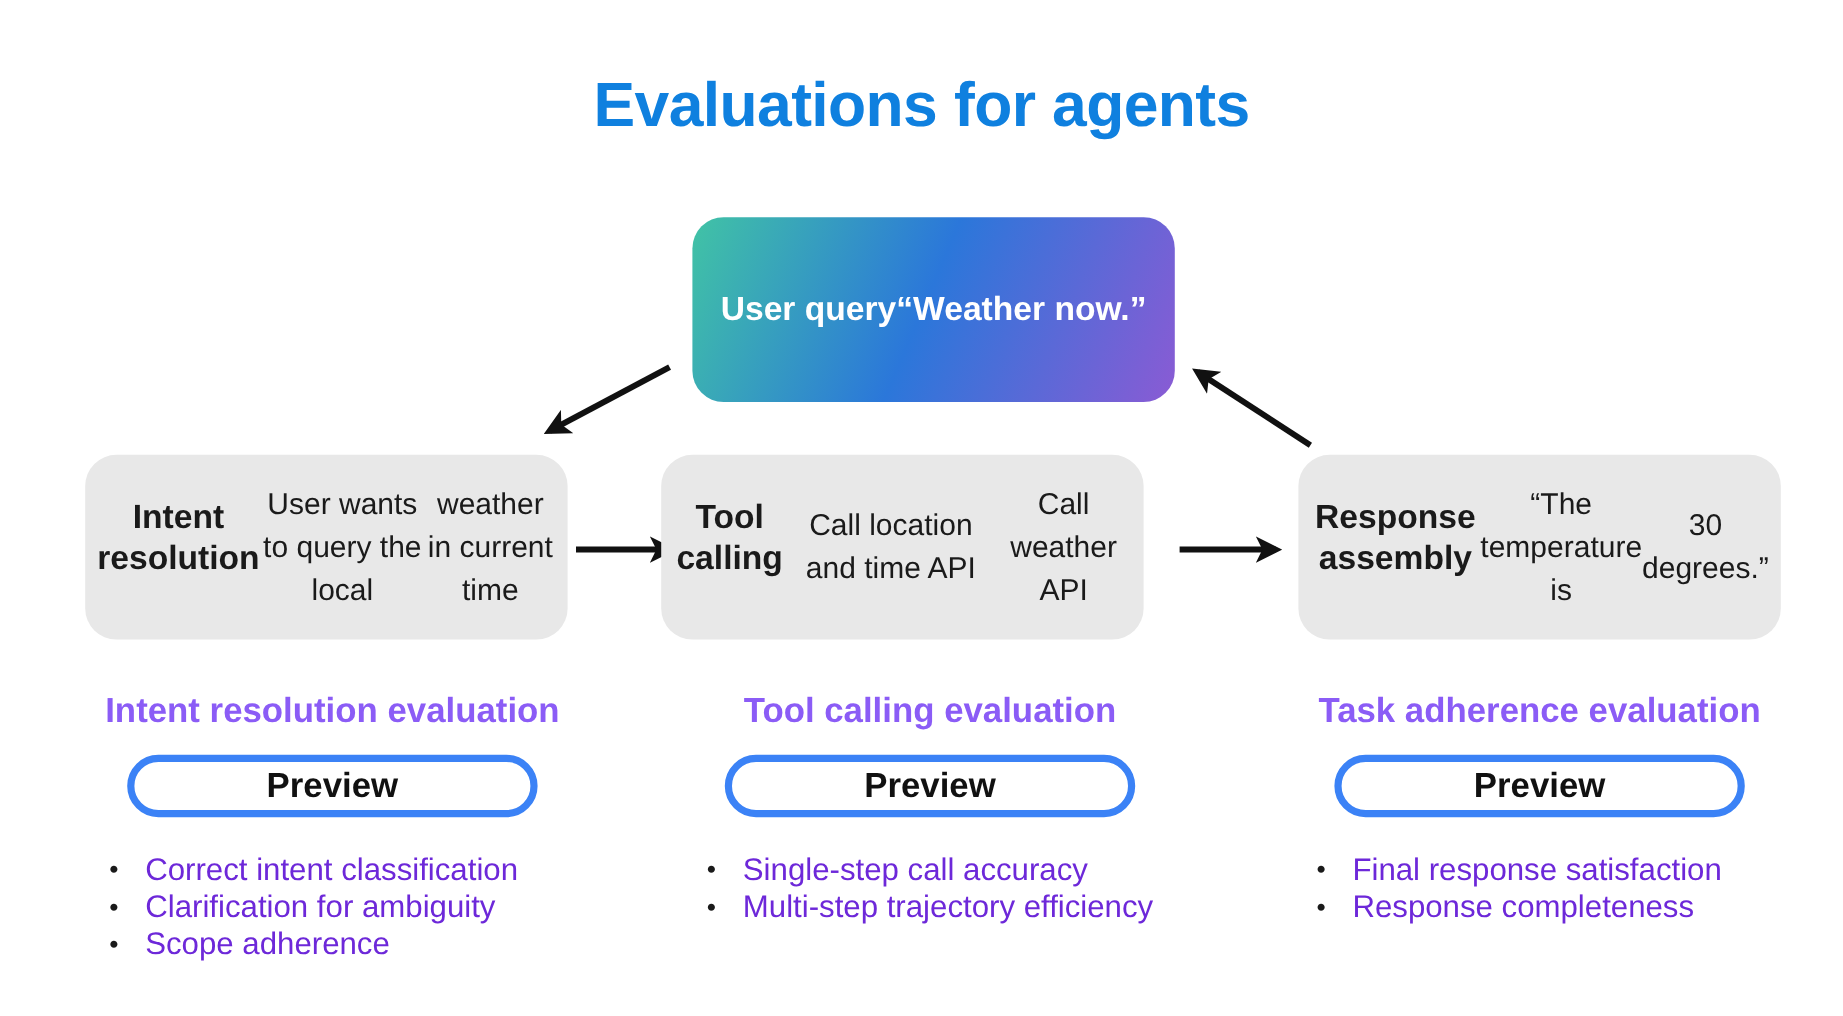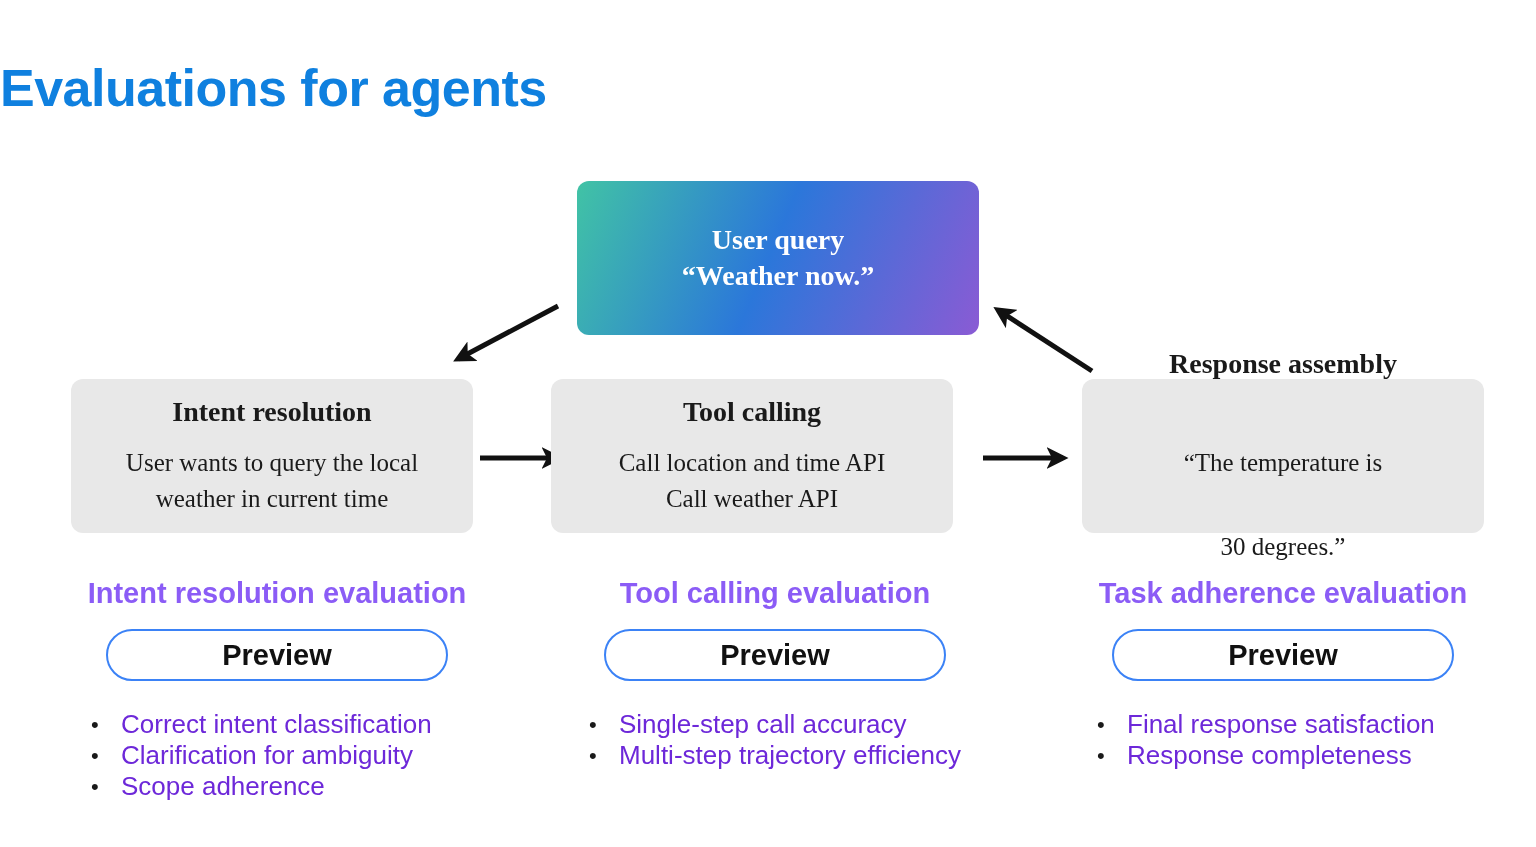--- a/index.html
+++ b/index.html
@@ -13,42 +13,40 @@
     width: 1536px;
     height: 847px;
     background: #ffffff;
     overflow: hidden;
   }
   .page-title {
     position: absolute;
     top: 58px;
     left: 0;
     width: 100%;
-    text-align: left;
+    text-align: center;
     font-size: 52px;
     font-weight: 700;
     color: #0f80df;
     letter-spacing: -0.5px;
   }
   .arrow-layer {
     position: absolute;
     inset: 0;
     width: 100%;
     height: 100%;
     pointer-events: none;
   }
   .node {
     position: absolute;
-    border-radius: 12px;
+    border-radius: 26px;
     display: flex;
-    flex-direction: column;
     align-items: center;
     justify-content: center;
     text-align: center;
-    font-family: Liberation Serif, serif;
   }
   .query-node {
     left: 577px;
     top: 181px;
     width: 402px;
     height: 154px;
     background: linear-gradient(113deg, #41c3a5 0%, #2b77da 48%, #8a5bd4 100%);
     color: #ffffff;
   }
   .query-node .line {
@@ -71,21 +69,21 @@
     margin-bottom: 16px;
     line-height: 34px;
   }
   .stage-node .stage-line {
     font-size: 25px;
     font-weight: 400;
     line-height: 36px;
   }
   .stage-1 { left: 71px; }
   .stage-2 { left: 551px; }
-  .stage-3 { left: 1082px; gap: 48px; }
+  .stage-3 { left: 1082px; }
 
   .eval-col {
     position: absolute;
     top: 576px;
     width: 420px;
   }
   .eval-1 { left: 67px; }
   .eval-2 { left: 565px; }
   .eval-3 { left: 1073px; }
   .eval-heading {
@@ -93,21 +91,21 @@
     font-size: 29px;
     font-weight: 700;
     color: #8b5cf6;
     line-height: 34px;
   }
   .preview-pill {
     margin: 19px auto 0 auto;
     width: 342px;
     height: 52px;
     background: #ffffff;
-    border: 2px solid #3b82f6;
+    border: 6px solid #3b82f6;
     border-radius: 28px;
     display: flex;
     align-items: center;
     justify-content: center;
     font-size: 29px;
     font-weight: 700;
     color: #111111;
     box-sizing: border-box;
   }
   .bullet-list {

